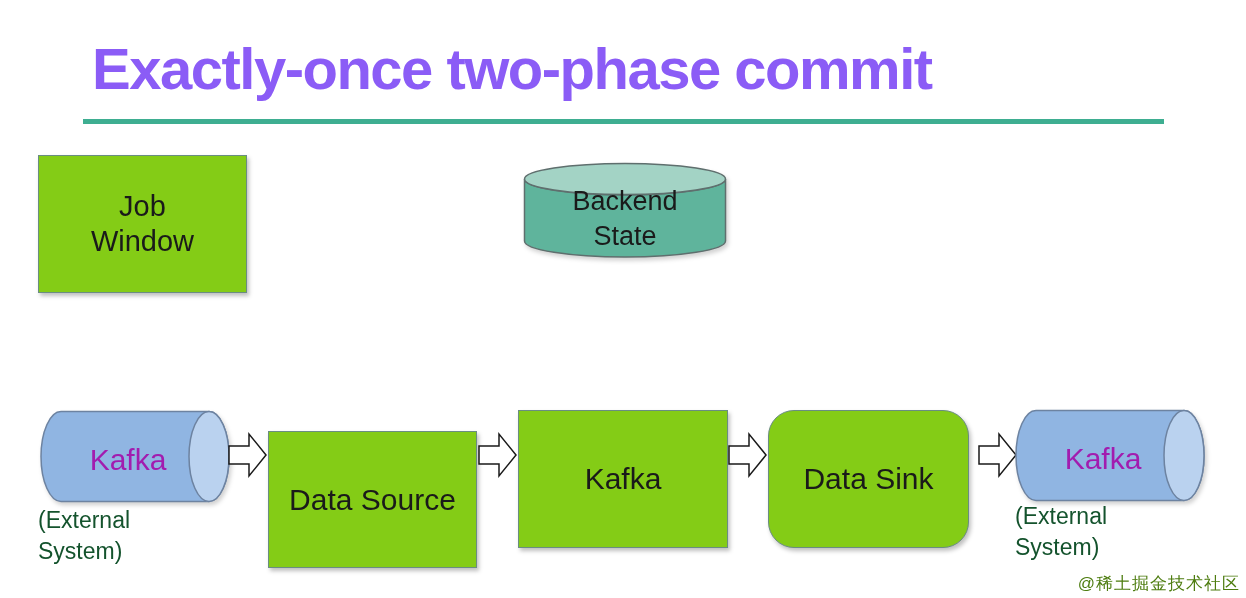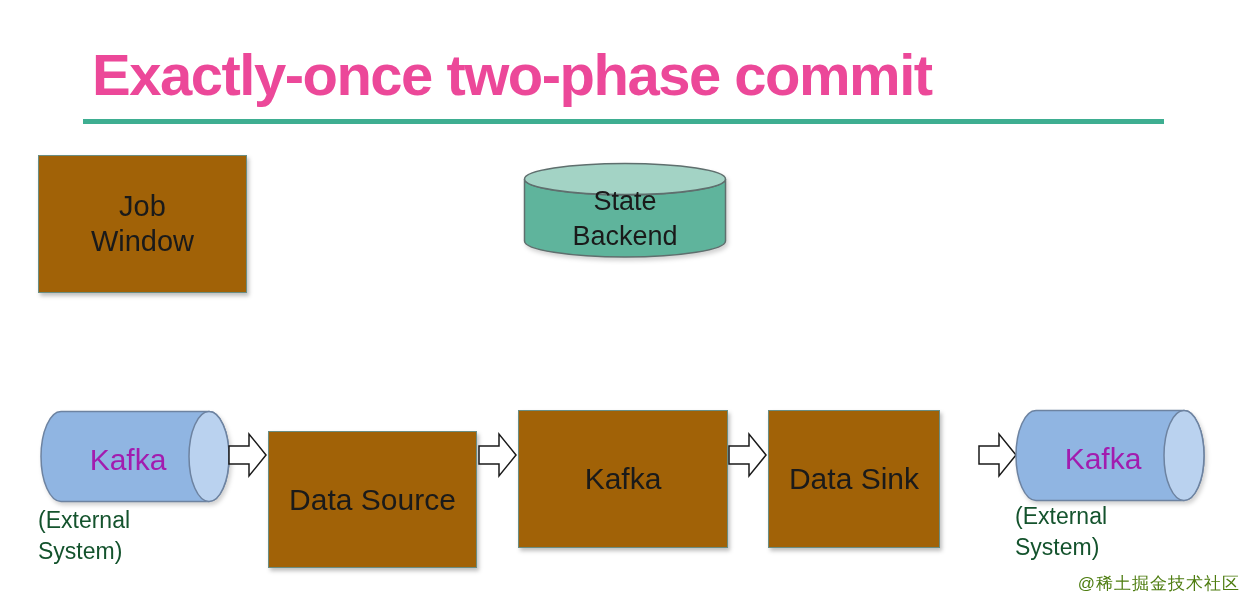--- a/index.html
+++ b/index.html
@@ -11,39 +11,39 @@
   .slide {
     position: relative;
     width: 1246px;
     height: 598px;
     background: #ffffff;
     overflow: hidden;
   }
   .slide-title {
     position: absolute;
     left: 92px;
-    top: 42px;
+    top: 36px;
     font-size: 58px;
     line-height: 66px;
     font-weight: bold;
     letter-spacing: -1.5px;
-    color: #ec4899;
+    color: #8b5cf6;
     white-space: nowrap;
   }
   .title-underline {
     position: absolute;
     left: 83px;
     top: 119px;
     width: 1081px;
     height: 5px;
     background: #3EAE91;
   }
   .green-box {
     position: absolute;
-    background: #a16207;
+    background: #84cc16;
     border: 1px solid #6a8d82;
     box-shadow: 2px 3px 4px rgba(0,0,0,0.25);
     display: flex;
     flex-direction: column;
     align-items: center;
     justify-content: center;
     text-align: center;
     color: #1a1a1a;
     box-sizing: border-box;
   }
@@ -54,21 +54,21 @@
     height: 138px;
     font-size: 29px;
     line-height: 35px;
   }
   .box-node {
     font-size: 30px;
     line-height: 36px;
   }
   .data-source { left: 268px; top: 411px; width: 209px; height: 137px; margin-top: 20px; }
   .window-box  { left: 518px; top: 410px; width: 210px; height: 138px; }
-  .data-sink   { left: 768px; top: 410px; width: 172px; height: 138px; }
+  .data-sink   { left: 768px; top: 410px; width: 201px; height: 138px; border-radius: 26px; }
 
   .cyl-wrap {
     position: absolute;
   }
   .cyl-wrap svg {
     display: block;
     filter: drop-shadow(2px 3px 2px rgba(0,0,0,0.18));
   }
   .state-backend { left: 523px; top: 162px; width: 204px; height: 97px; }
   .state-backend .cyl-label {
@@ -138,22 +138,22 @@
     <span>Job</span>
     <span>Window</span>
   </div>
 
   <div class="cyl-wrap state-backend">
     <svg width="204" height="97" viewBox="0 0 204 97">
       <path d="M1.5 17 L1.5 79 A100.5 16 0 0 0 202.5 79 L202.5 17 A100.5 16 0 0 1 1.5 17 Z" fill="#5FB49C" stroke="#5f6f6e" stroke-width="1.5"></path>
       <ellipse cx="102" cy="17" rx="100.5" ry="15.5" fill="#A3D3C5" stroke="#5f6f6e" stroke-width="1.5"></ellipse>
     </svg>
     <div class="cyl-label">
+      <div>Backend</div>
       <div>State</div>
-      <div>Backend</div>
     </div>
   </div>
 
   <div class="cyl-wrap kafka-in">
     <svg width="190" height="93" viewBox="0 0 190 93">
       <path d="M21 1.5 A20 45 0 0 0 21 91.5 L169 91.5 A20 45 0 0 0 169 1.5 Z" fill="#90B5E2" stroke="#6d83a1" stroke-width="1.5"></path>
       <ellipse cx="169" cy="46.5" rx="20" ry="45" fill="#BAD2EF" stroke="#6d83a1" stroke-width="1.5"></ellipse>
     </svg>
     <div class="kafka-label">Kafka</div>
   </div>

